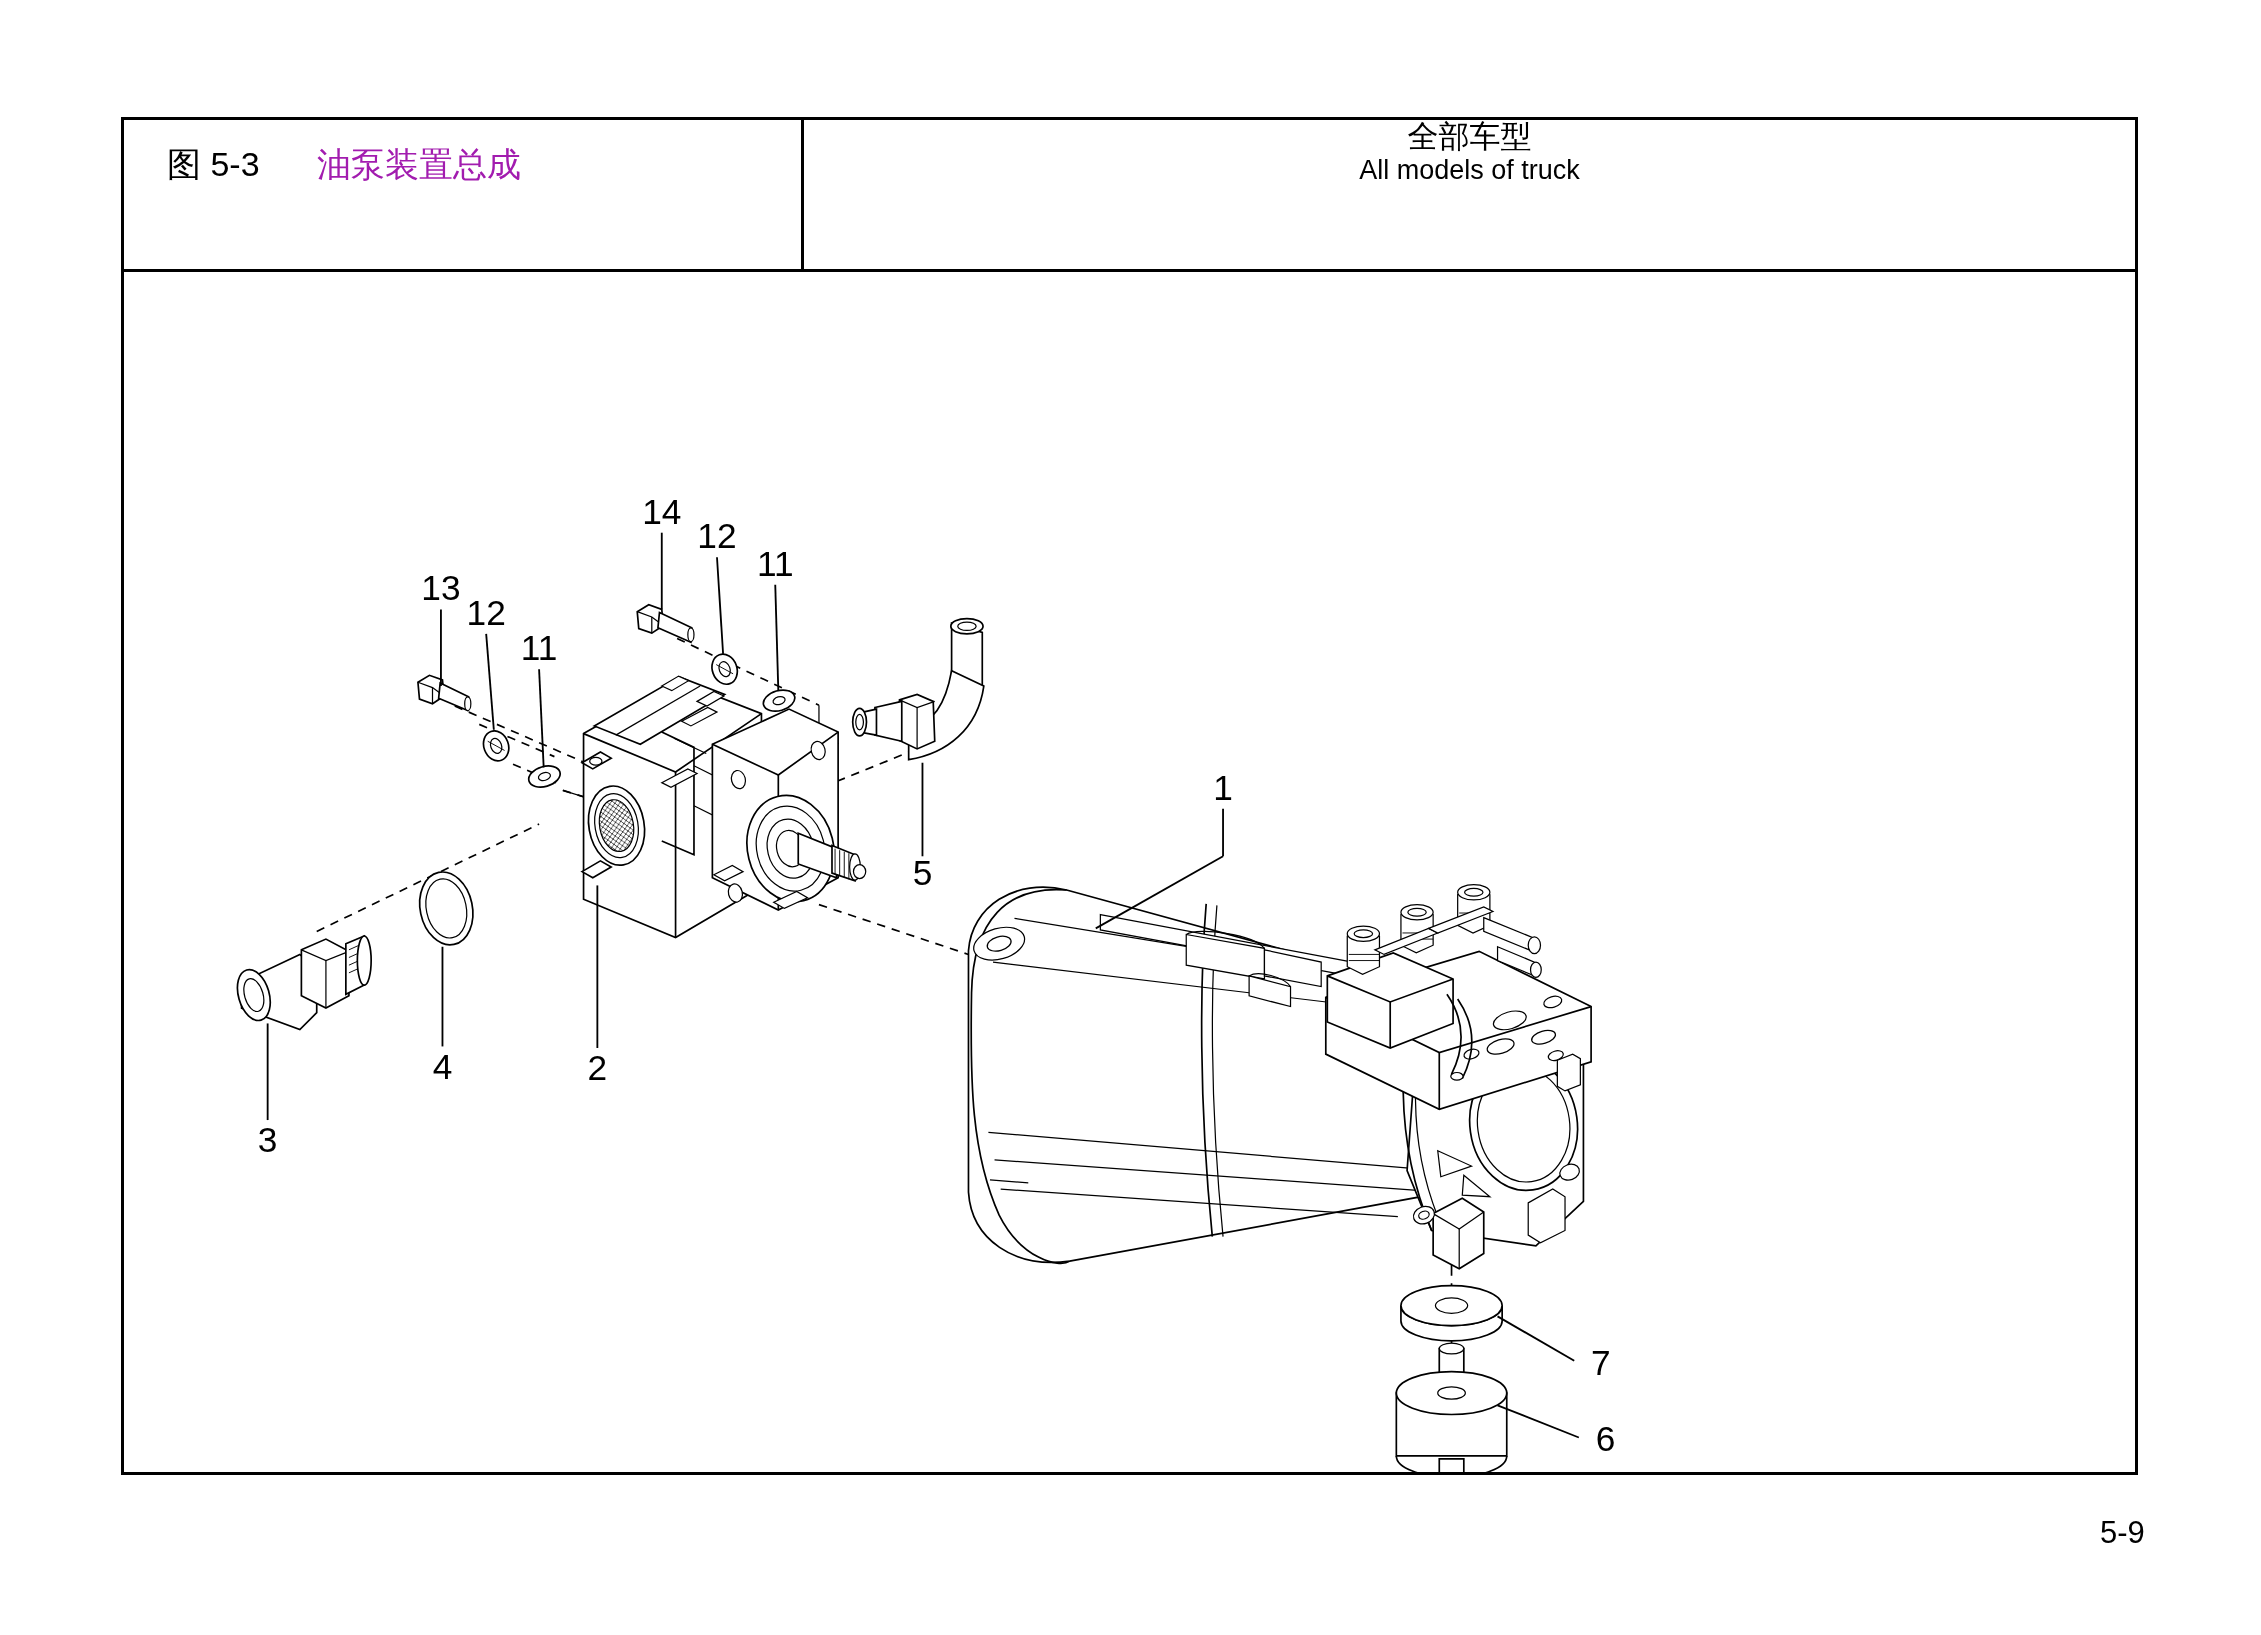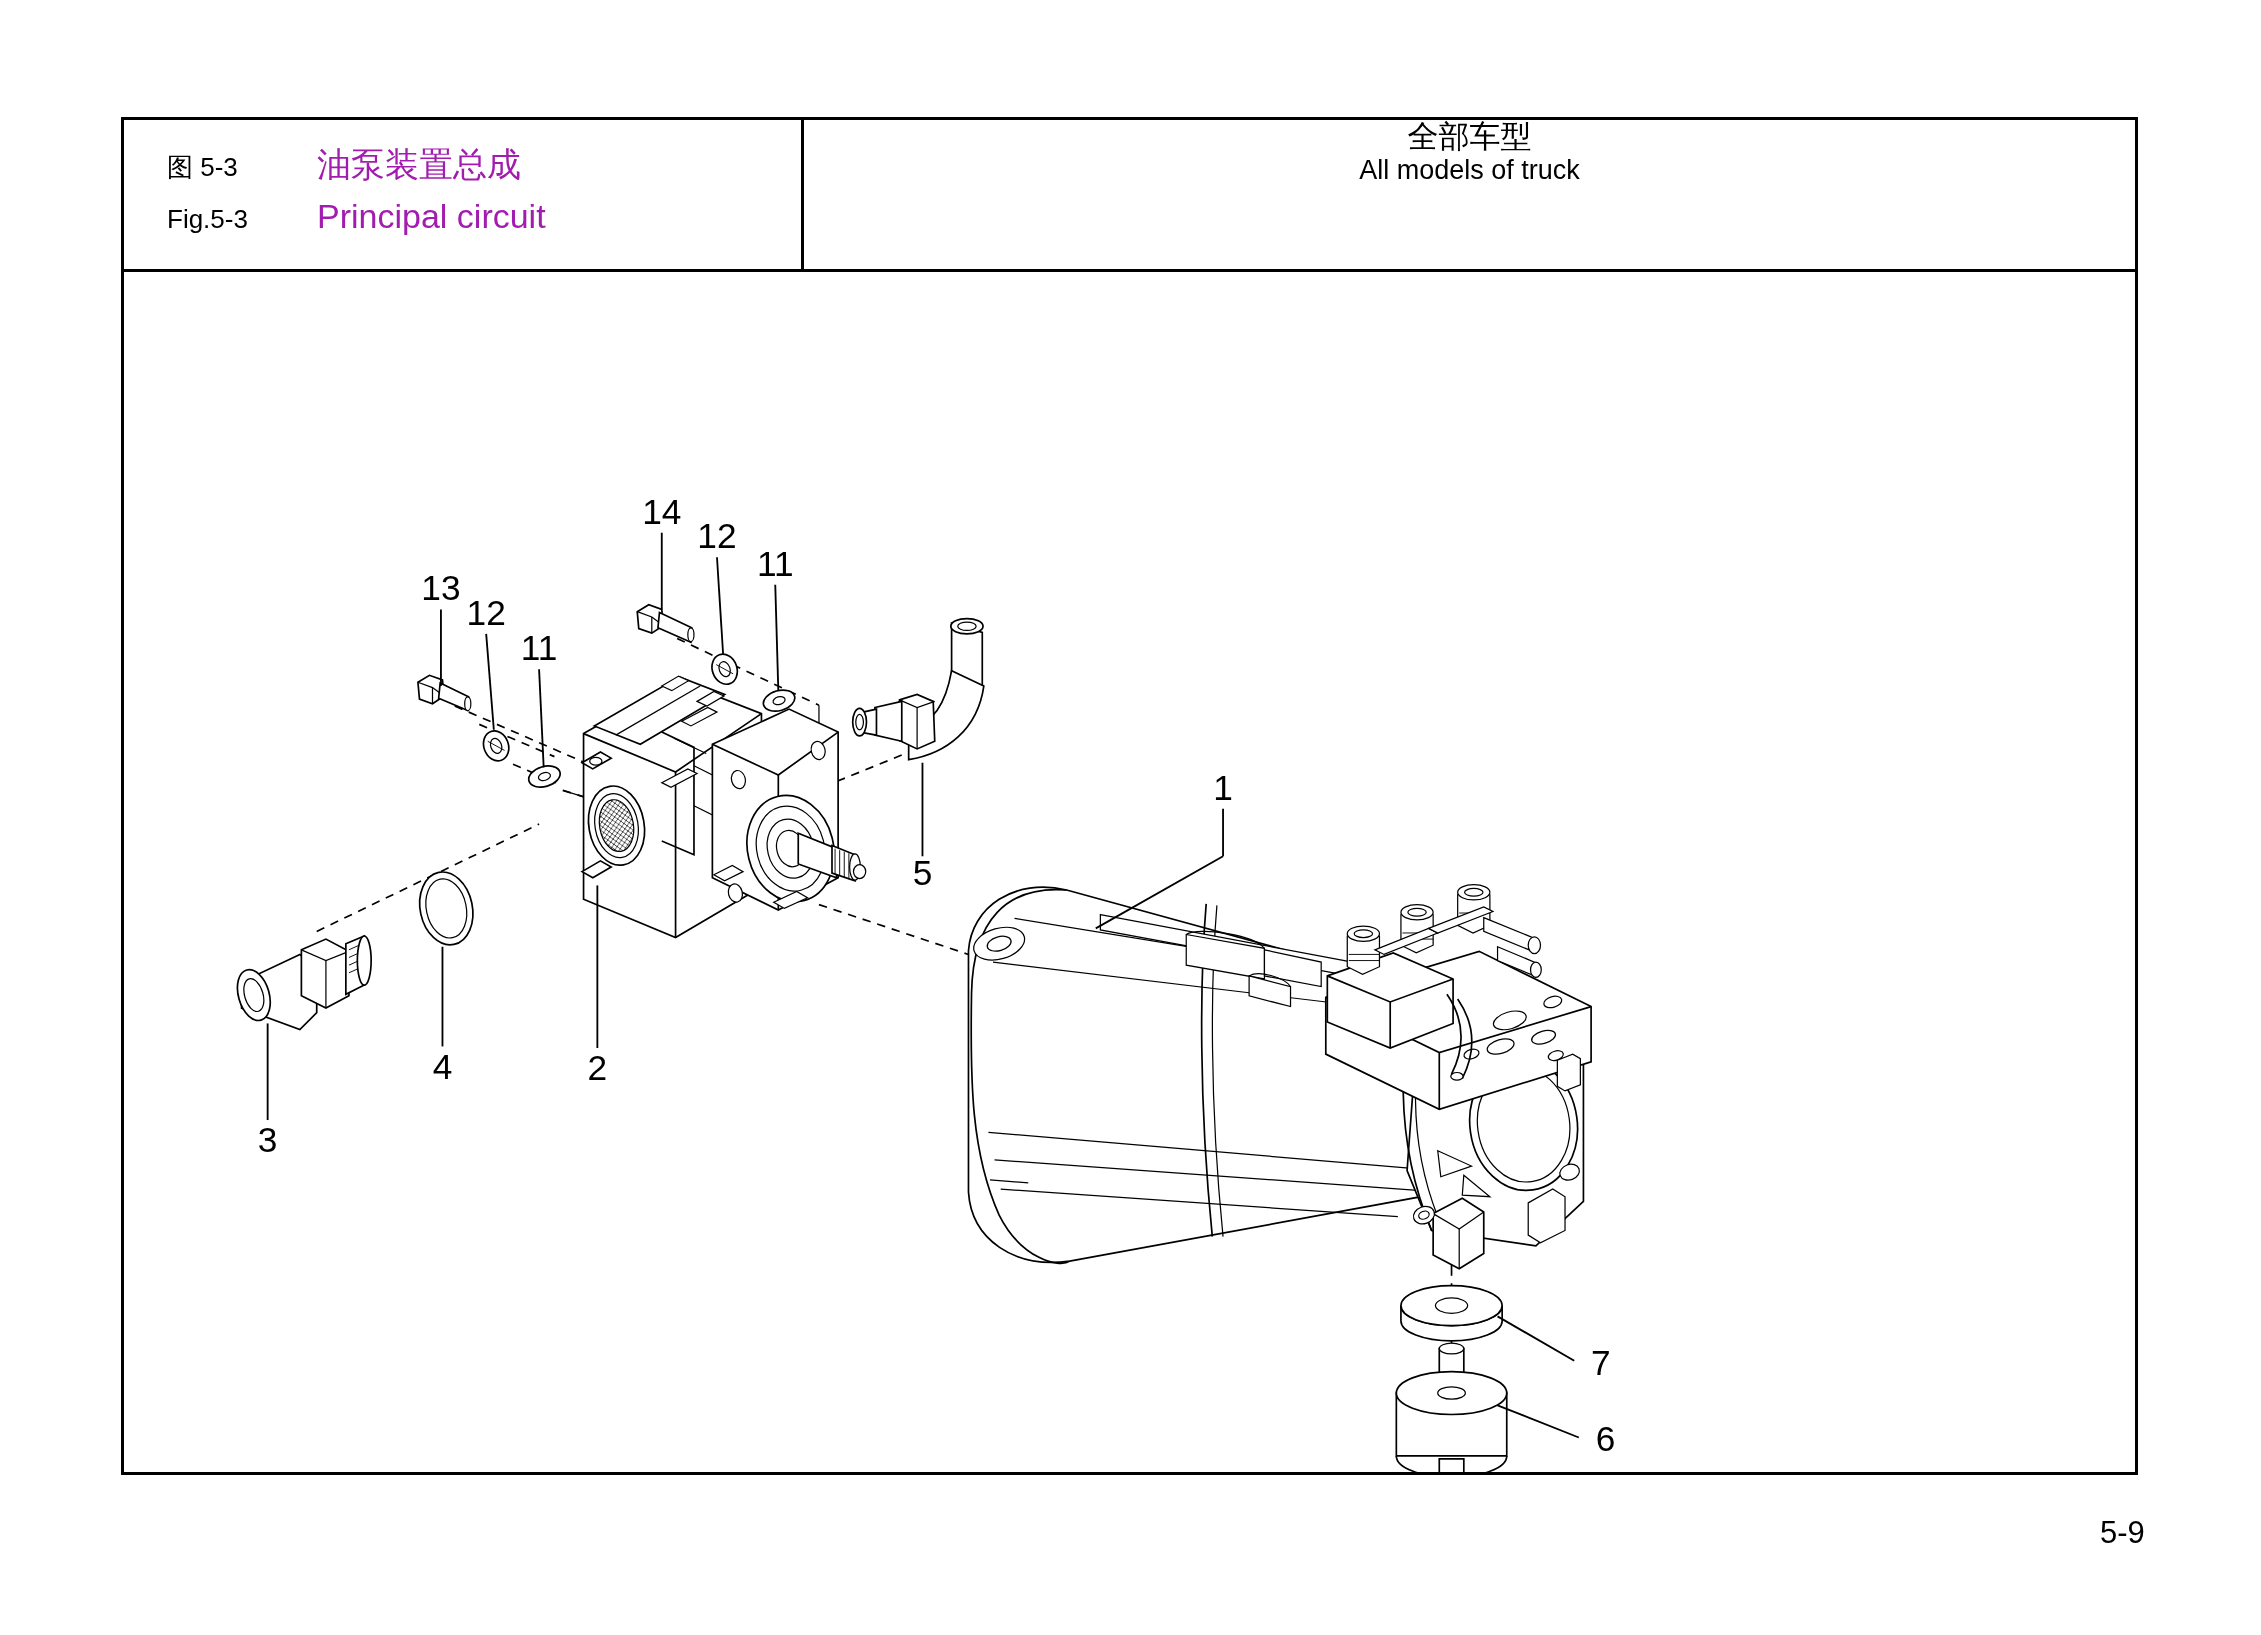--- a/index.html
+++ b/index.html
@@ -52,21 +52,21 @@
     align-items: center;
     justify-content: flex-start;
   }
 
   .title-row {
     display: flex;
     align-items: baseline;
     white-space: nowrap;
   }
   .title-prefix {
-    font-size: 26px;
+    font-size: 34px;
     color: #000;
     width: 150px;
     display: inline-block;
   }
   .title-text {
     font-size: 34px;
     color: #a21caf;
   }
   .title-row.cn { margin-bottom: 9.2px; }
 
@@ -120,24 +120,20 @@
 
 <div id="page-frame">
 
   <div id="header-band">
 
     <div id="header-left">
       <div class="title-row cn">
         <span class="title-prefix">图 5-3</span>
         <span class="title-text">油泵装置总成</span>
       </div>
-      <div class="title-row en">
-        <span class="title-prefix">Fig.5-3</span>
-        <span class="title-text">Principal circuit</span>
-      </div>
     </div>
 
     <div id="header-right">
       <div class="hdr-cn">全部车型</div>
       <div class="hdr-en">All models of truck</div>
     </div>
 
   </div>
 
   <div id="drawing-area">

